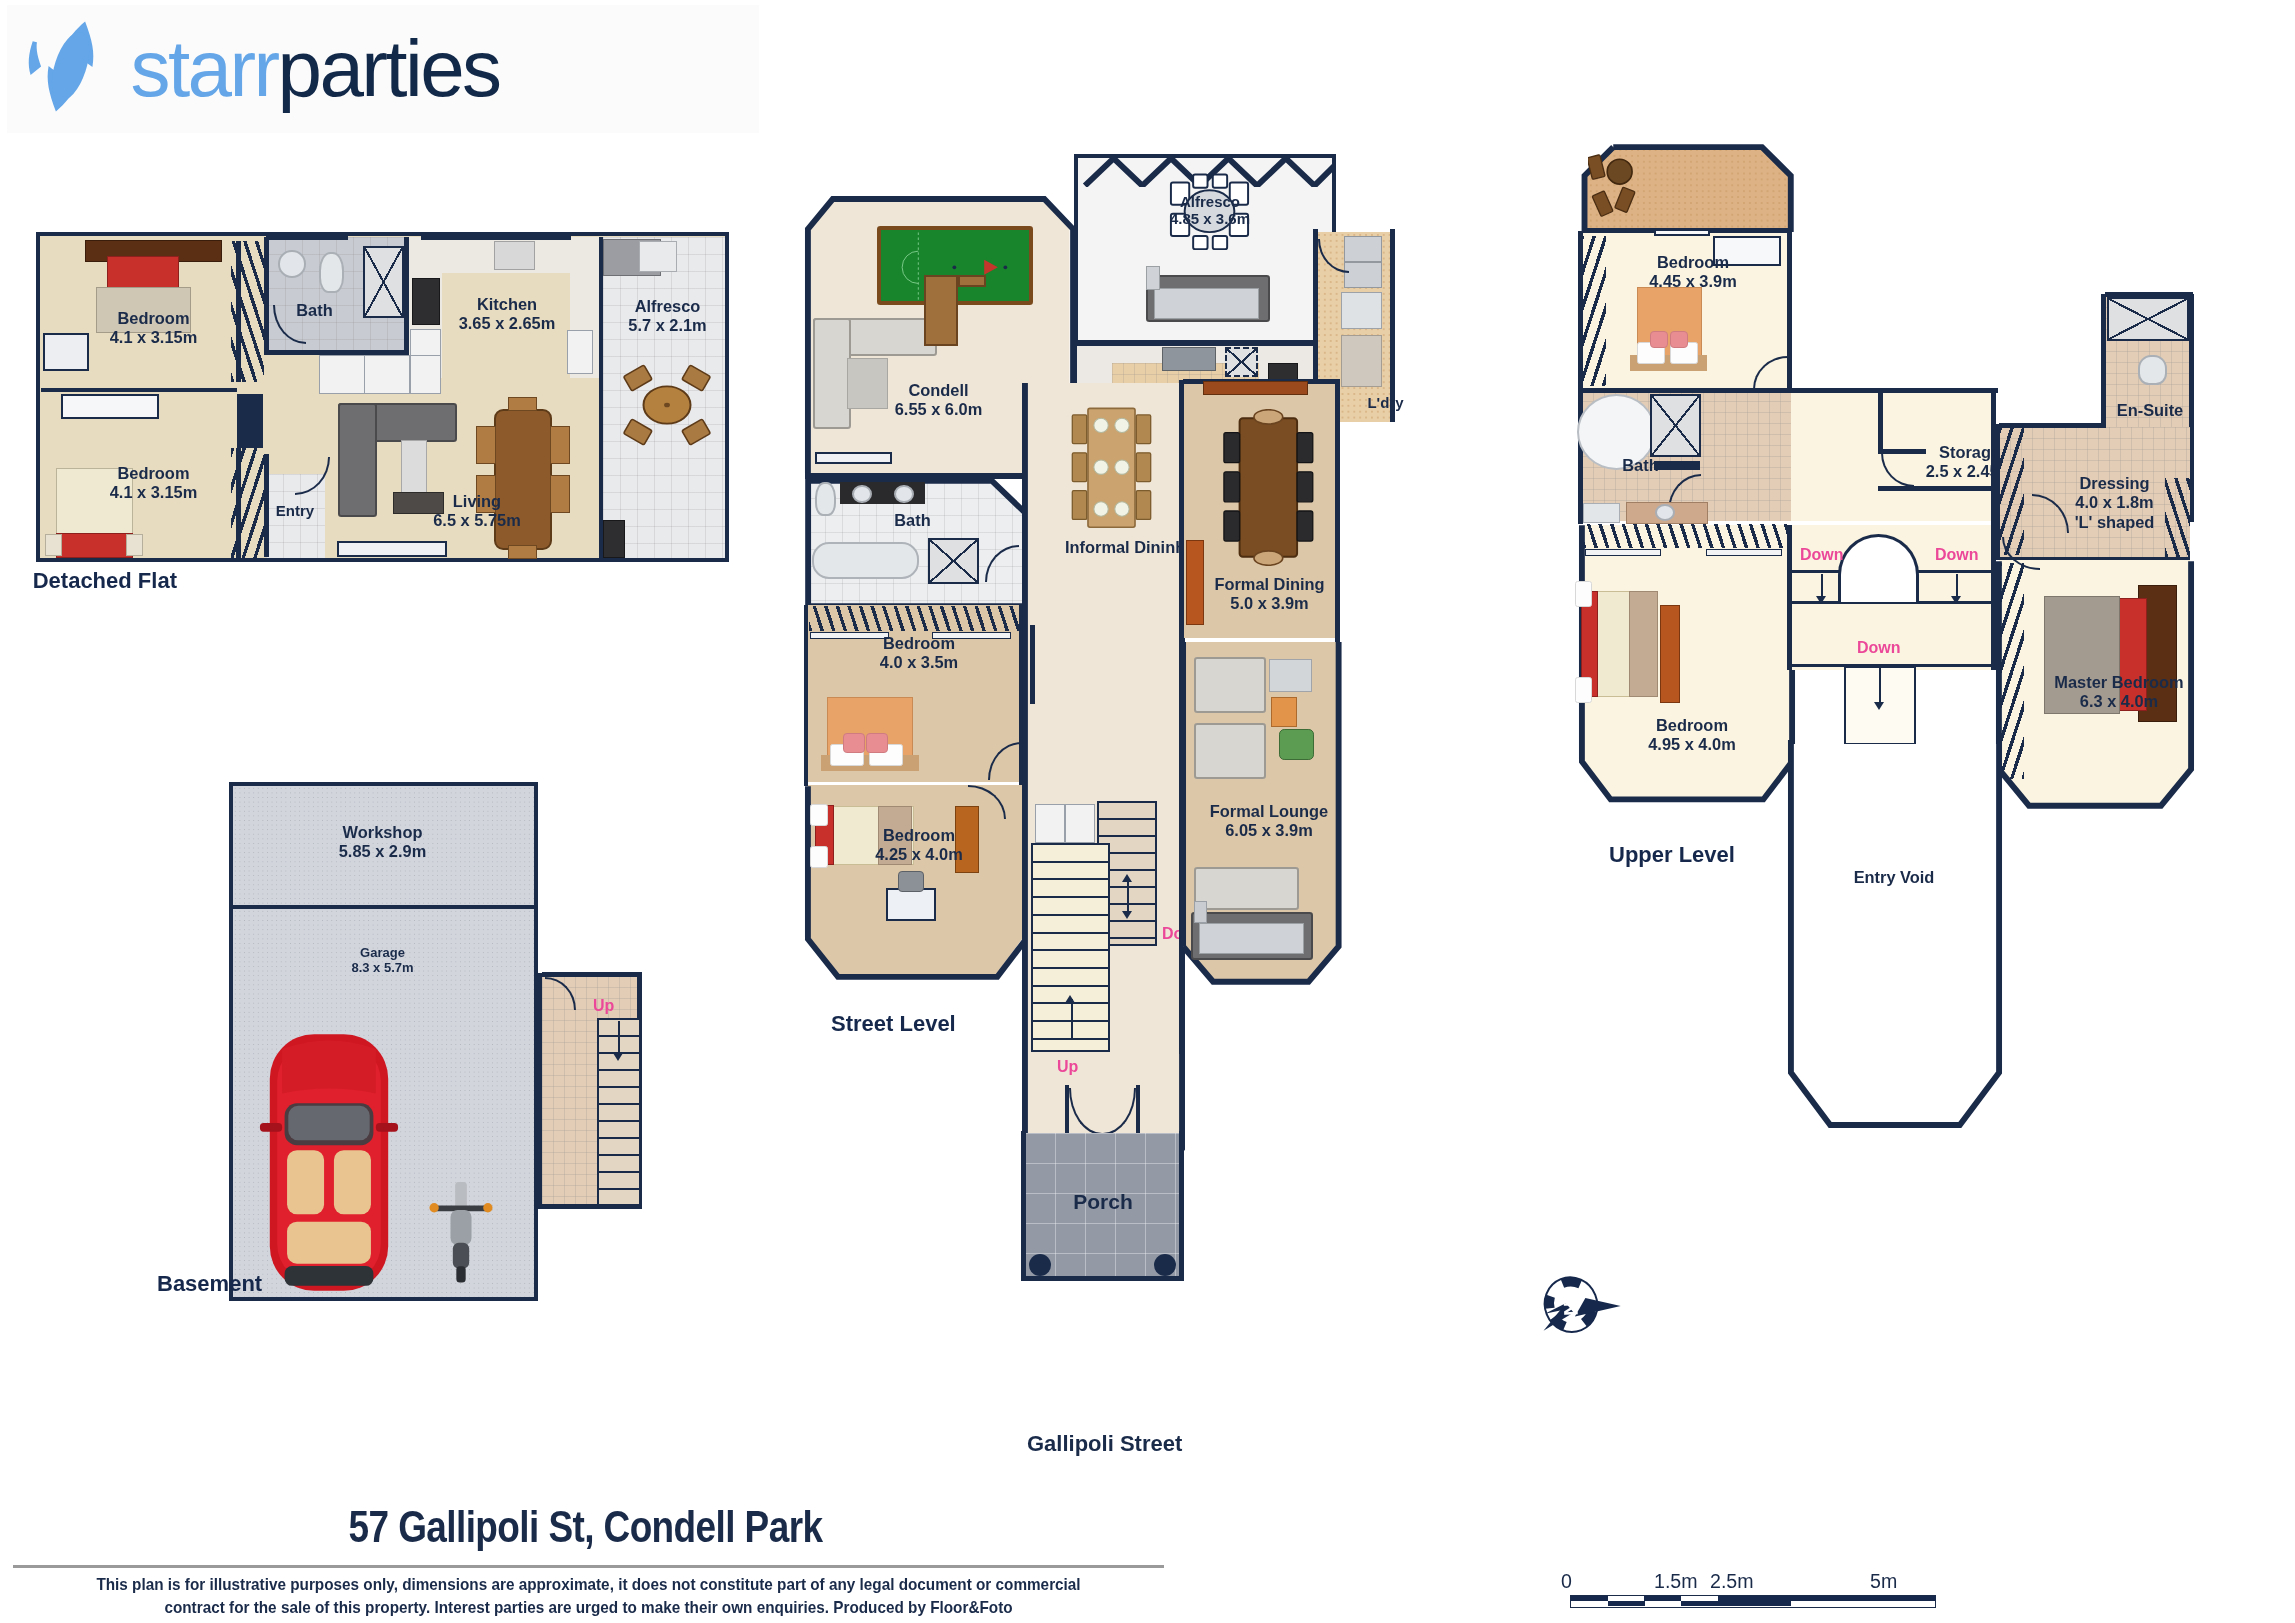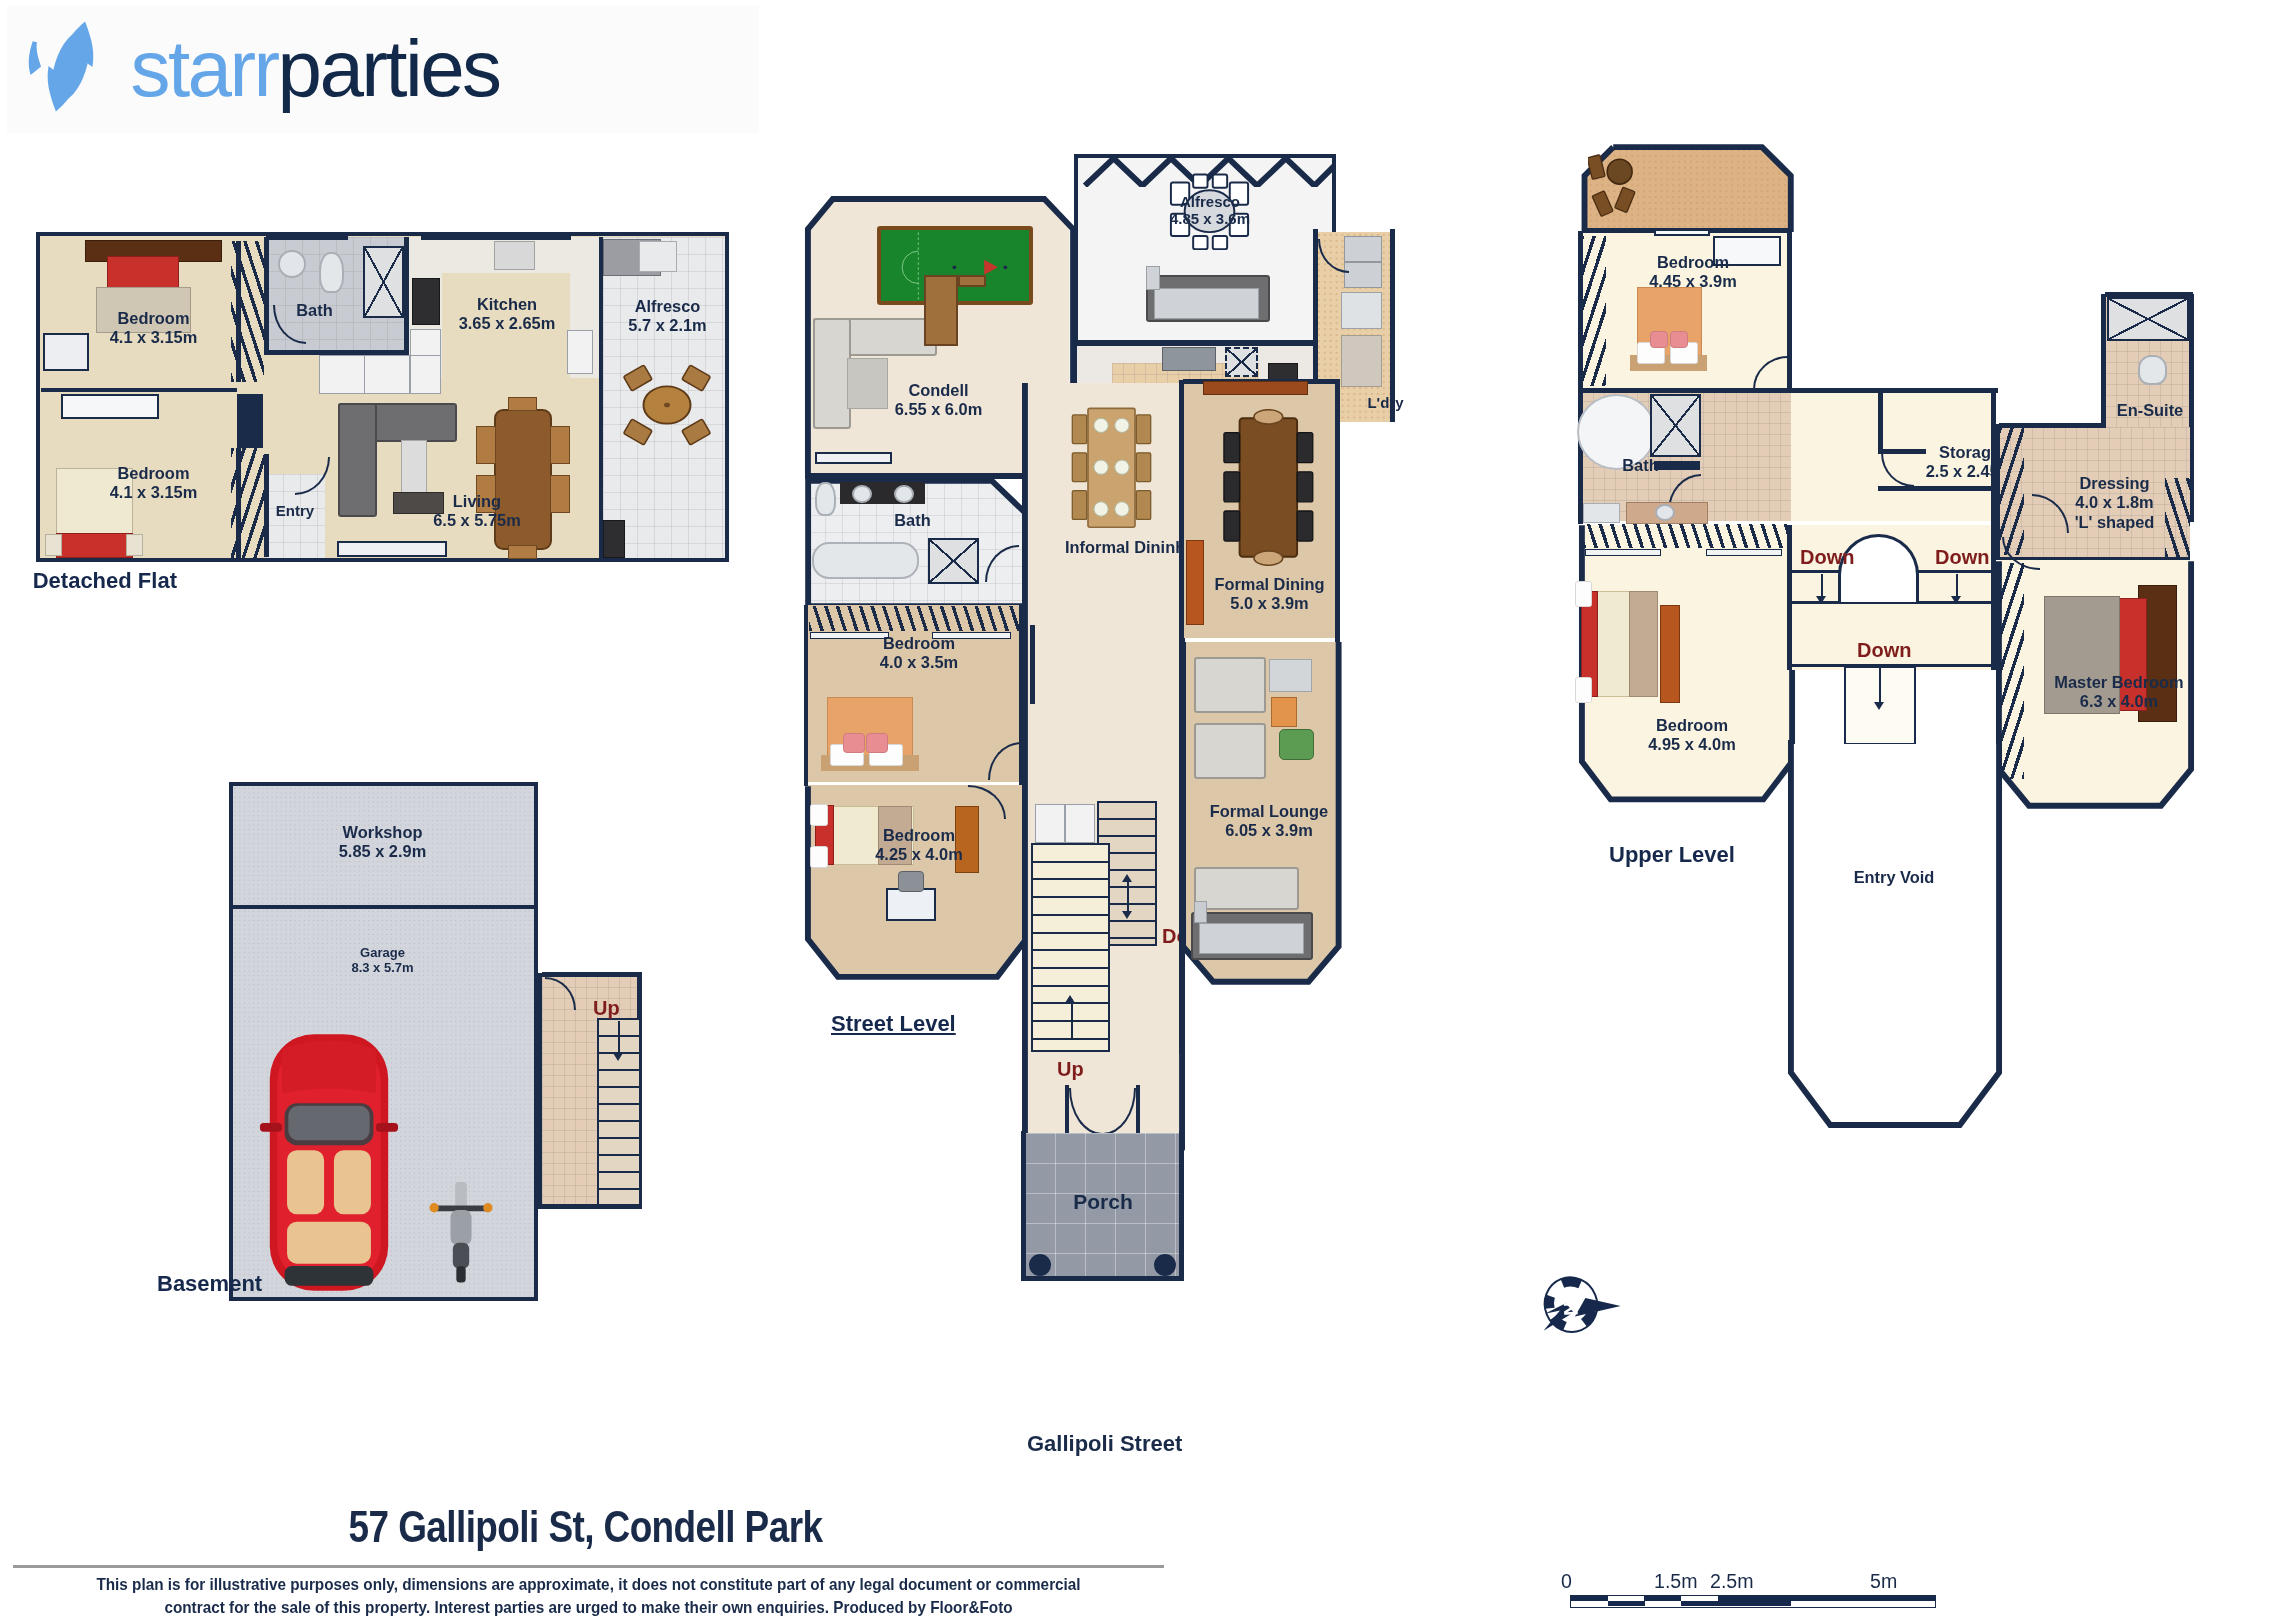--- a/index.html
+++ b/index.html
@@ -82,21 +82,21 @@
   .win{background:#f7f8f9;border:2px solid #1a2b4a;}
   .win-d{background:#eef0f3;border:2px solid #1a2b4a;}
   .door-arc{border:2.6px solid #1a2b4a;border-radius:100% 0 0 0;border-right:none;border-bottom:none;}
   .door-arc2{border:2.6px solid #1a2b4a;border-radius:0 100% 0 0;border-left:none;border-bottom:none;}
   .door-arc3{border:2.6px solid #1a2b4a;border-radius:0 0 0 100%;border-right:none;border-top:none;}
   .door-arc4{border:2.6px solid #1a2b4a;border-radius:0 0 100% 0;border-left:none;border-top:none;}
   .stair{background:#f5eed8;border:2px solid #1a2b4a;
          background-image:repeating-linear-gradient(to bottom,transparent 0 15.7px,#1a2b4a 15.7px 17.7px);}
   .stair-t{background:#e3d7c4;border:2px solid #1a2b4a;
          background-image:repeating-linear-gradient(to bottom,transparent 0 15px,#1a2b4a 15px 17px);}
-  .stair-lab{position:absolute;font-weight:bold;font-size:20px;color:#7f1d1d;}
+  .stair-lab{position:absolute;font-weight:bold;font-size:16px;color:#ec4899;}
   .arrow-v{position:absolute;width:2px;background:#1a2b4a;}
   .arrow-head-d{position:absolute;width:0;height:0;border-left:5.9px solid transparent;border-right:5.9px solid transparent;border-top:8.5px solid #1a2b4a;}
   .arrow-head-u{position:absolute;width:0;height:0;border-left:5.9px solid transparent;border-right:5.9px solid transparent;border-bottom:8.5px solid #1a2b4a;}
   .pool-table{background:#18842b;border:4.6px solid #7a4a1d;border-radius:3.3px;}
   .pool-felt{position:absolute;inset:0;}
   .car{position:absolute;}
   .moto{position:absolute;}
 
   
   #compass{left:1537px;top:1268px;width:85px;height:72px;}
@@ -514,21 +514,21 @@
   <div class="fx" style="left:478px;top:582px;width:35px;height:31px;background:#5c9b52;border:1.3px solid #3d6c36;border-radius:5.2px;"></div>
   <div class="fx sofa" style="left:393px;top:720px;width:105px;height:43px;"></div>
   <div class="fx sofa-dk" style="left:390px;top:765px;width:122px;height:48px;"></div>
   <div class="fx" style="left:398px;top:776px;width:105px;height:31px;background:#cfd2d6;border:1.3px solid #9ba0a5;"></div>
   <div class="fx" style="left:393px;top:754px;width:13px;height:22px;background:#c9ccd0;border:1.3px solid #9aa0a6;"></div>
   <div class="rm-label" style="left:396px;top:655px;width:144px;font-size:16.4px;">
     <span class="nm">Formal Lounge</span>
     <span class="dm">6.05 x 3.9m</span>
   </div>
 
-  <div class="sec-title" style="left:30px;top:864px;font-size:22px;text-decoration:underline;">Street Level</div>
+  <div class="sec-title" style="left:30px;top:864px;font-size:22px;">Street Level</div>
 </div>
 
 <div class="abs" id="gallipoli" style="left:1027px;top:1431px;font-size:22px;font-weight:bold;">Gallipoli Street</div>
 
 <div class="plan" id="upper" style="left:1557px;top:147px;width:707px;height:1112px;">
 
   <div class="fx f-deck tex-speck2" style="left:25px;top:0;width:209px;height:85px;clip-path:polygon(31px 0,181px 0,209px 29px,209px 85px,0 85px,0 29px);"></div>
   <svg class="fx" style="left:21px;top:-3.9px;width:218px;height:93px;" viewBox="0 0 334 142">
     <polyline points="54,6 282,6 326,50 326,136" fill="none" stroke="#1a2b4a" stroke-width="9"></polyline>
     <polyline points="54,6 10,50 10,136" fill="none" stroke="#1a2b4a" stroke-width="9"></polyline>

